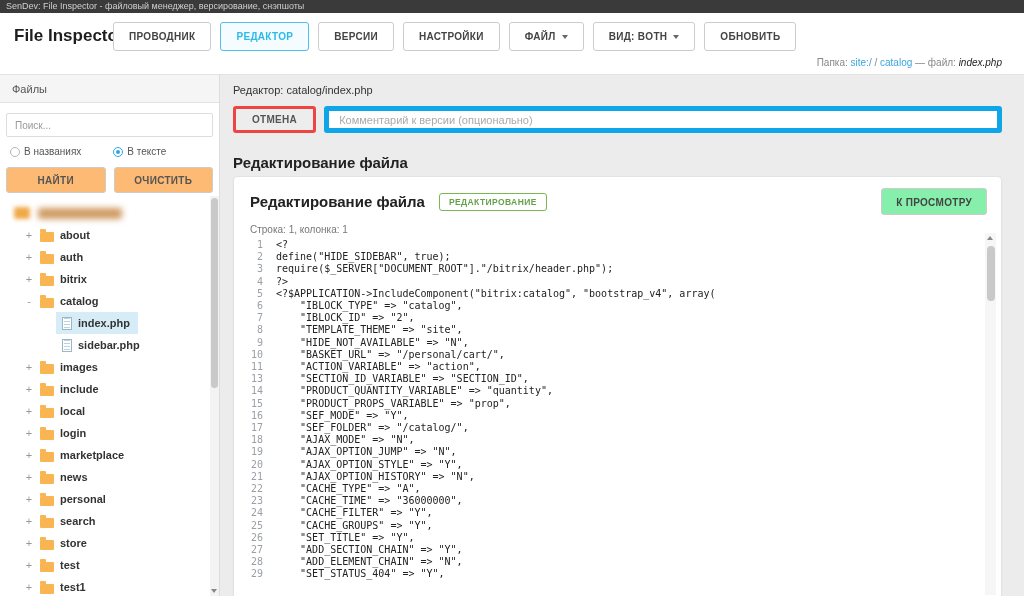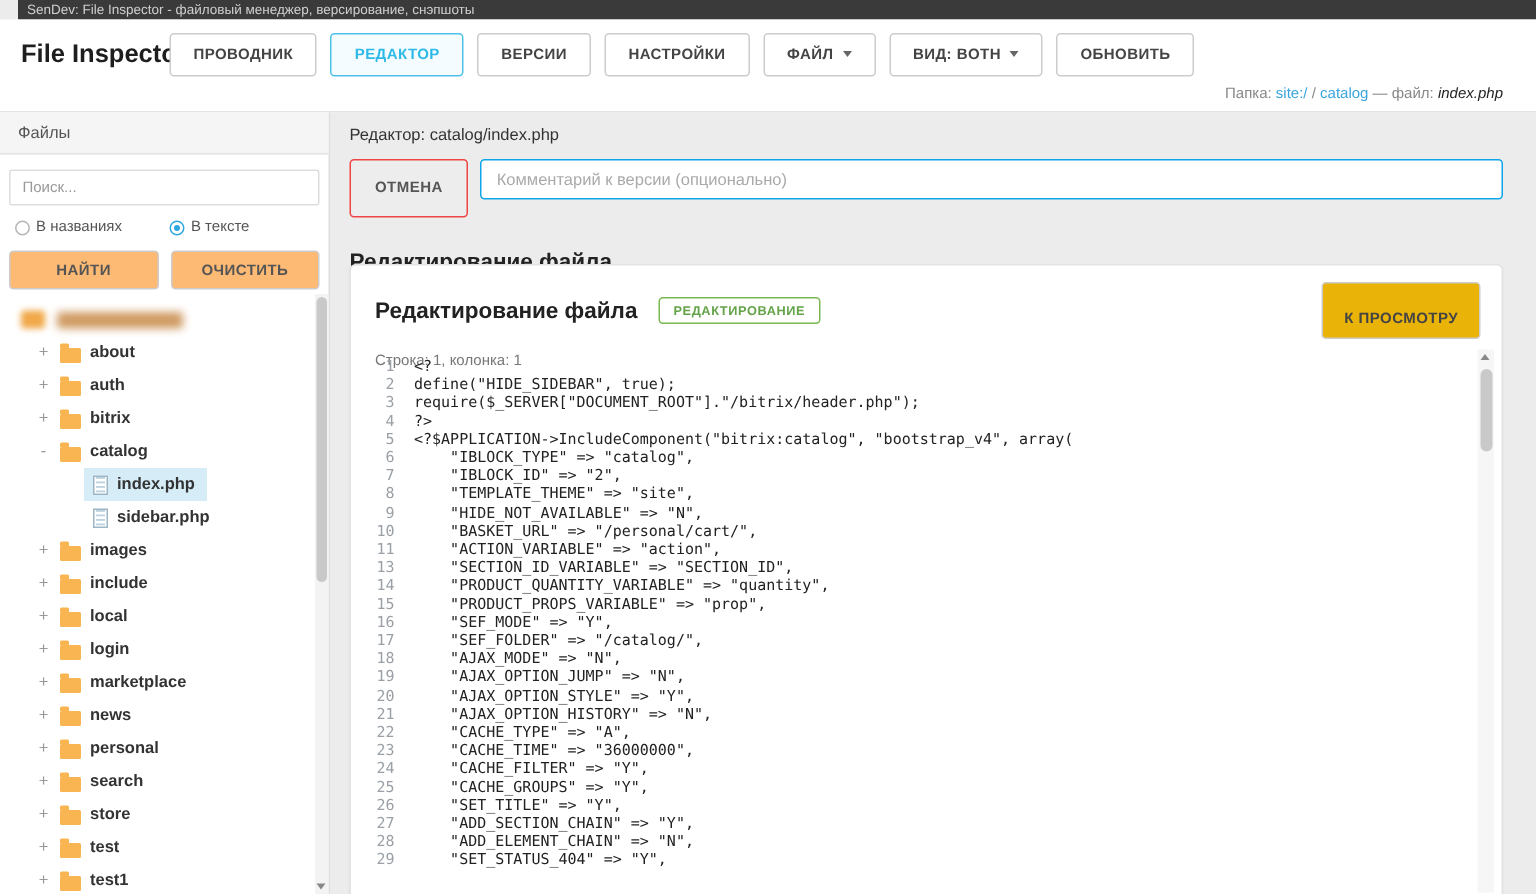--- a/index.html
+++ b/index.html
@@ -1,21 +1,21 @@
 <!DOCTYPE html>
 <html><head>
 <meta charset="utf-8">
 <style>
   * { margin:0; padding:0; box-sizing:border-box; }
   html,body { width:1024px; height:596px; overflow:hidden; }
   body { font-family:"Liberation Sans", sans-serif; background:#ececec; position:relative; color:#333; }
   button { font-family:inherit; cursor:pointer; }
   input { font-family:inherit; outline:none; }
 
-  .titlebar { position:absolute; top:0; left:12px; right:0; height:13px; background:#3a3a3a; color:#cfcfcf; font-size:9px; line-height:13px; padding-left:6px; }
+  .titlebar { position:absolute; top:0; left:0; right:0; height:13px; background:#3a3a3a; color:#cfcfcf; font-size:9px; line-height:13px; padding-left:6px; }
 
   .header { position:absolute; top:13px; left:0; right:0; height:62px; background:#fff; border-bottom:1px solid #e3e3e3; }
   .app-title { position:absolute; left:14px; top:13px; font-size:17px; font-weight:bold; color:#1e1e1e; }
   .header-nav { position:absolute; left:113px; top:9px; display:flex; gap:9px; }
   .nav-btn { background:#fff; border:1px solid #ccc; border-radius:3px; padding:0 15px; height:29px; font-size:10px; font-weight:bold; color:#444; letter-spacing:.3px; white-space:nowrap; }
   .nav-btn.active { border-color:#4fc1e9; color:#2eb9e7; background:#f4fcff; }
   .caret { display:inline-block; margin-left:6px; width:0; height:0; border-left:3.5px solid transparent; border-right:3.5px solid transparent; border-top:4px solid #666; vertical-align:middle; }
   .breadcrumb { position:absolute; right:22px; top:44px; font-size:10px; color:#888; }
   .breadcrumb .link { color:#3aa5dc; cursor:pointer; }
   .breadcrumb .file { color:#222; font-style:italic; }
@@ -46,30 +46,30 @@
   .blur-label { width:84px; height:11px; background:#cf9a61; border-radius:2px; filter:blur(3px); }
 
   .side-scroll { position:absolute; top:121px; right:0; width:9px; bottom:0; background:#f3f3f3; }
   .side-scroll .thumb { position:absolute; top:2px; left:1px; width:7px; height:190px; background:#c9c9c9; border-radius:4px; }
   .side-scroll .arrow-down { position:absolute; bottom:3px; left:1px; width:0; height:0; border-left:3.5px solid transparent; border-right:3.5px solid transparent; border-top:4px solid #888; }
 
   .main { position:absolute; left:233px; top:75px; right:22px; bottom:0; }
   .editor-path { font-size:11px; font-weight:normal; color:#333; padding-top:9px; }
   .toolbar { display:flex; gap:8px; margin-top:10px; }
   .btn-save { background:#96c63e; border:1px solid #88b737; color:#fff; font-weight:bold; font-size:10px; padding:0 18px; height:27px; border-radius:3px; letter-spacing:.3px; }
-  .btn-cancel { background:#ededed; border:1px solid #ef4444; color:#555; font-weight:bold; font-size:10px; padding:0 16px; height:39px; border-radius:3px; letter-spacing:.3px; }
-  .comment-input { flex:1; height:27px; border:1px solid #0ea5e9; border-radius:3px; padding:0 10px; font-size:11px; color:#333; background:#fff; }
+  .btn-cancel { background:#ededed; border:3px solid #ef4444; color:#555; font-weight:bold; font-size:10px; padding:0 16px; height:27px; border-radius:3px; letter-spacing:.3px; }
+  .comment-input { flex:1; height:27px; border:5px solid #0ea5e9; border-radius:3px; padding:0 10px; font-size:11px; color:#333; background:#fff; }
   .comment-input::placeholder { color:#aaa; }
   .section-title { font-size:15px; font-weight:bold; color:#222; margin-top:21px; }
 
   .card { position:absolute; top:101px; left:0; right:0; bottom:-5px; background:#fff; border:1px solid #e3e3e3; border-radius:4px; box-shadow:0 1px 2px rgba(0,0,0,.05); }
   .card-head { display:flex; align-items:center; padding:11px 14px 4px 16px; }
   .card-title { font-size:15px; font-weight:bold; color:#222; }
   .badge { margin-left:14px; border:1px solid #79b752; color:#64a348; font-size:8.5px; font-weight:bold; padding:3px 9px; border-radius:3px; letter-spacing:.4px; }
-  .btn-view { margin-left:auto; background:#eab308; border:1px solid #ccc; border-radius:3px; font-size:10px; font-weight:bold; color:#444; padding:18px 14px; height:27px; letter-spacing:.3px; }
+  .btn-view { margin-left:auto; background:#86efac; border:1px solid #ccc; border-radius:3px; font-size:10px; font-weight:bold; color:#444; padding:8px 14px; height:27px; letter-spacing:.3px; }
   .status-row { display:flex; align-items:center; padding:5px 16px 6px 16px; font-size:10px; color:#777; }
   .stats { margin-left:auto; display:flex; gap:14px; margin-right:14px; }
   .stat-label { color:#888; }
   .stat-value { color:#222; font-weight:bold; margin-left:3px; }
 
   .code-wrap { position:absolute; top:62px; left:10px; right:28px; bottom:2px; overflow:hidden; font-family:"DejaVu Sans Mono", monospace; font-size:10px; line-height:12.2px; cursor:text; }
   .code-line { display:flex; white-space:pre; }
   .line-num { width:32px; text-align:right; color:#9aa0a6; padding-right:13px; flex:none; }
   .line-code { color:#222; }
 

